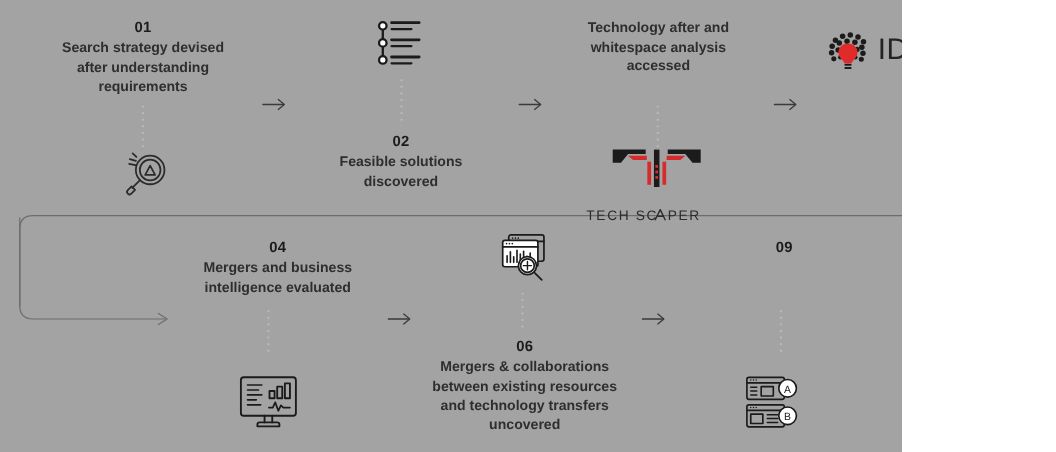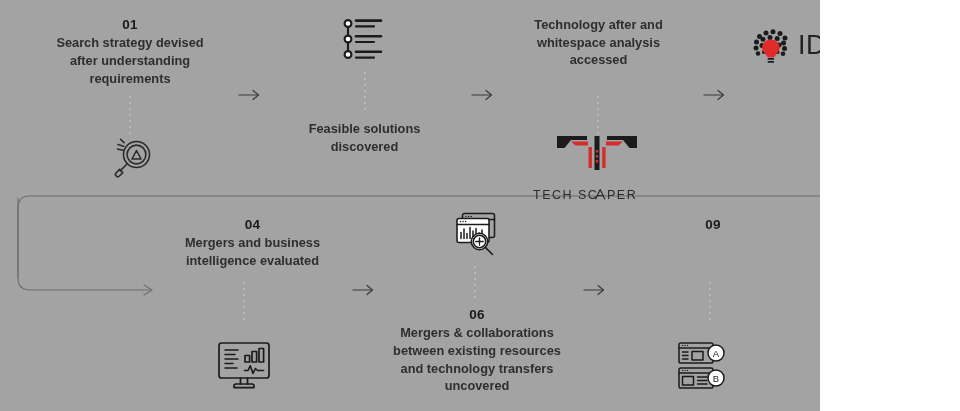--- a/index.html
+++ b/index.html
@@ -163,20 +163,21 @@
       <path d="M15 3.6 H40" stroke-width="2.6"></path>
       <path d="M15 9.4 H33"></path>
       <path d="M15 19.2 H40" stroke-width="2.6"></path>
       <path d="M15 25 H33"></path>
       <path d="M15 34.8 H40" stroke-width="2.6"></path>
       <path d="M15 40.6 H33"></path>
     </svg>
   </div>
   <div class="leader" style="left:364px; top:72px; height:42px;"></div>
   <div class="node" style="left:277px; top:120px; width:175px;">
+    <div class="step-num">02</div>
     <div class="step-txt">Feasible solutions
 discovered</div>
   </div>
 
   <div class="arrow" style="left:471px; top:88px;">
     <svg width="26" height="14" viewBox="0 0 26 14" fill="none" stroke="#3a3a3a" stroke-width="1.2" stroke-linecap="round" stroke-linejoin="round">
       <path d="M1 7 H20"></path>
         <path d="M15 2.5 L20.5 7 L15 11.5"></path>
     </svg>
   </div>

